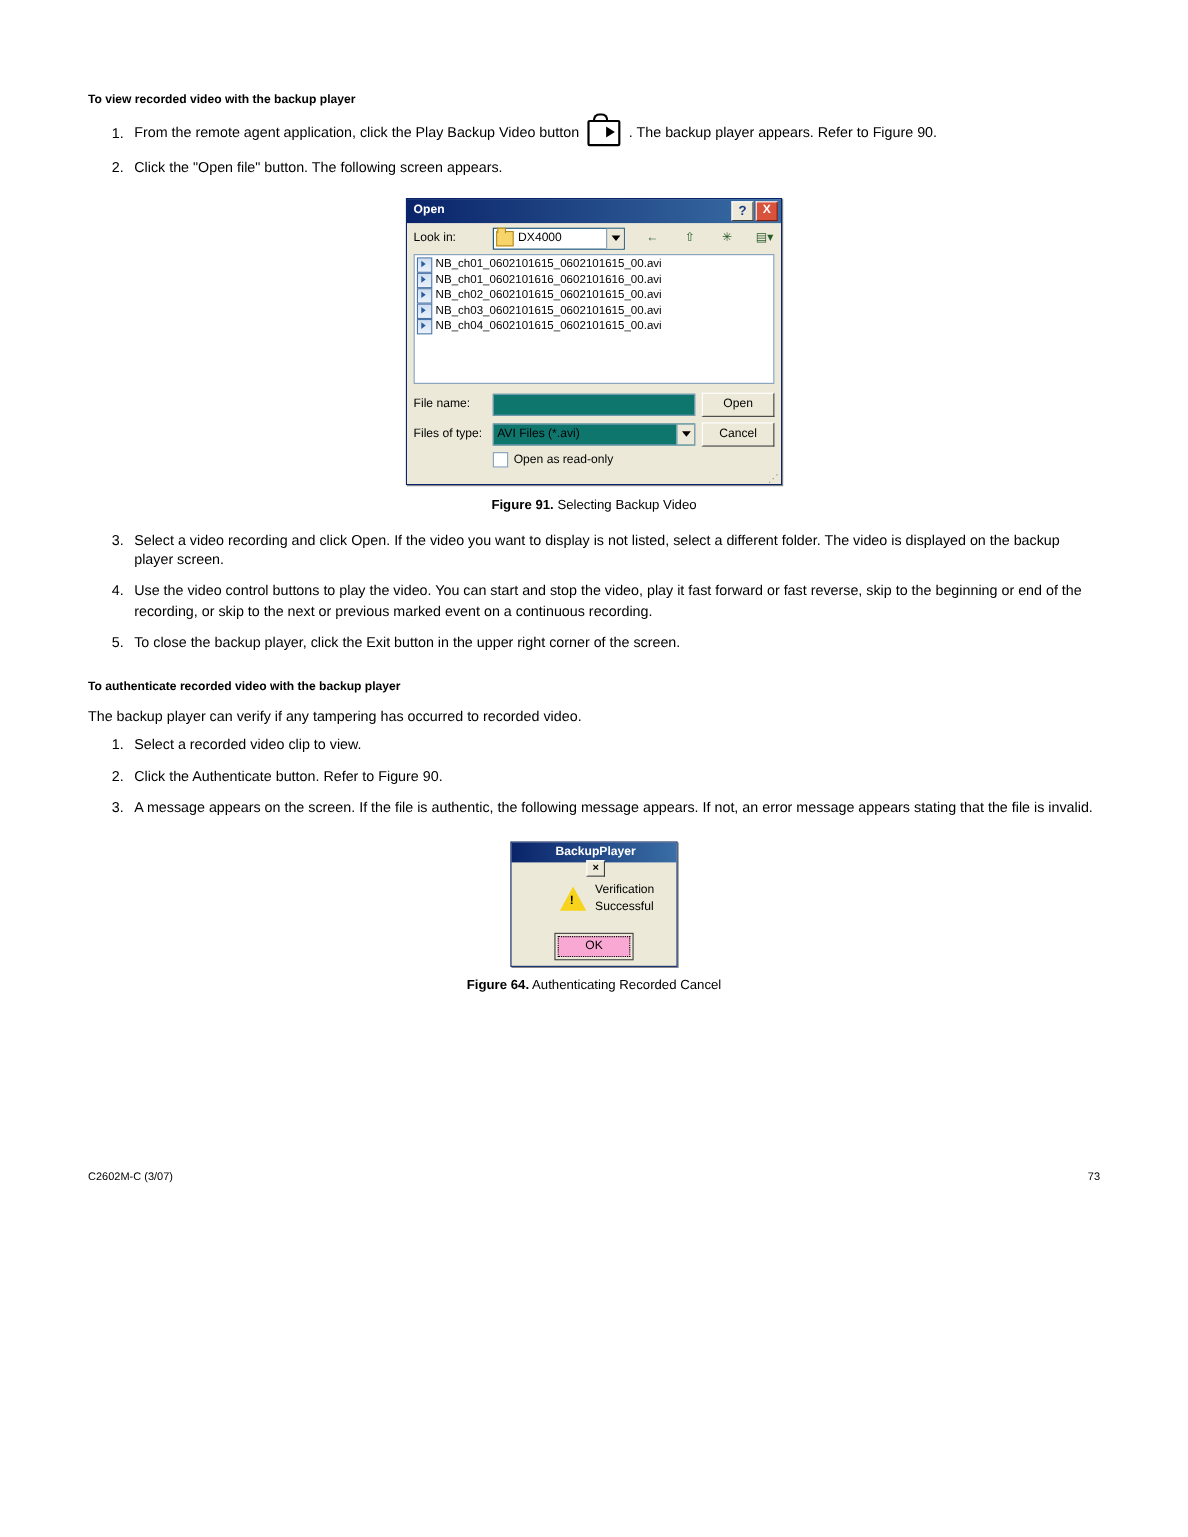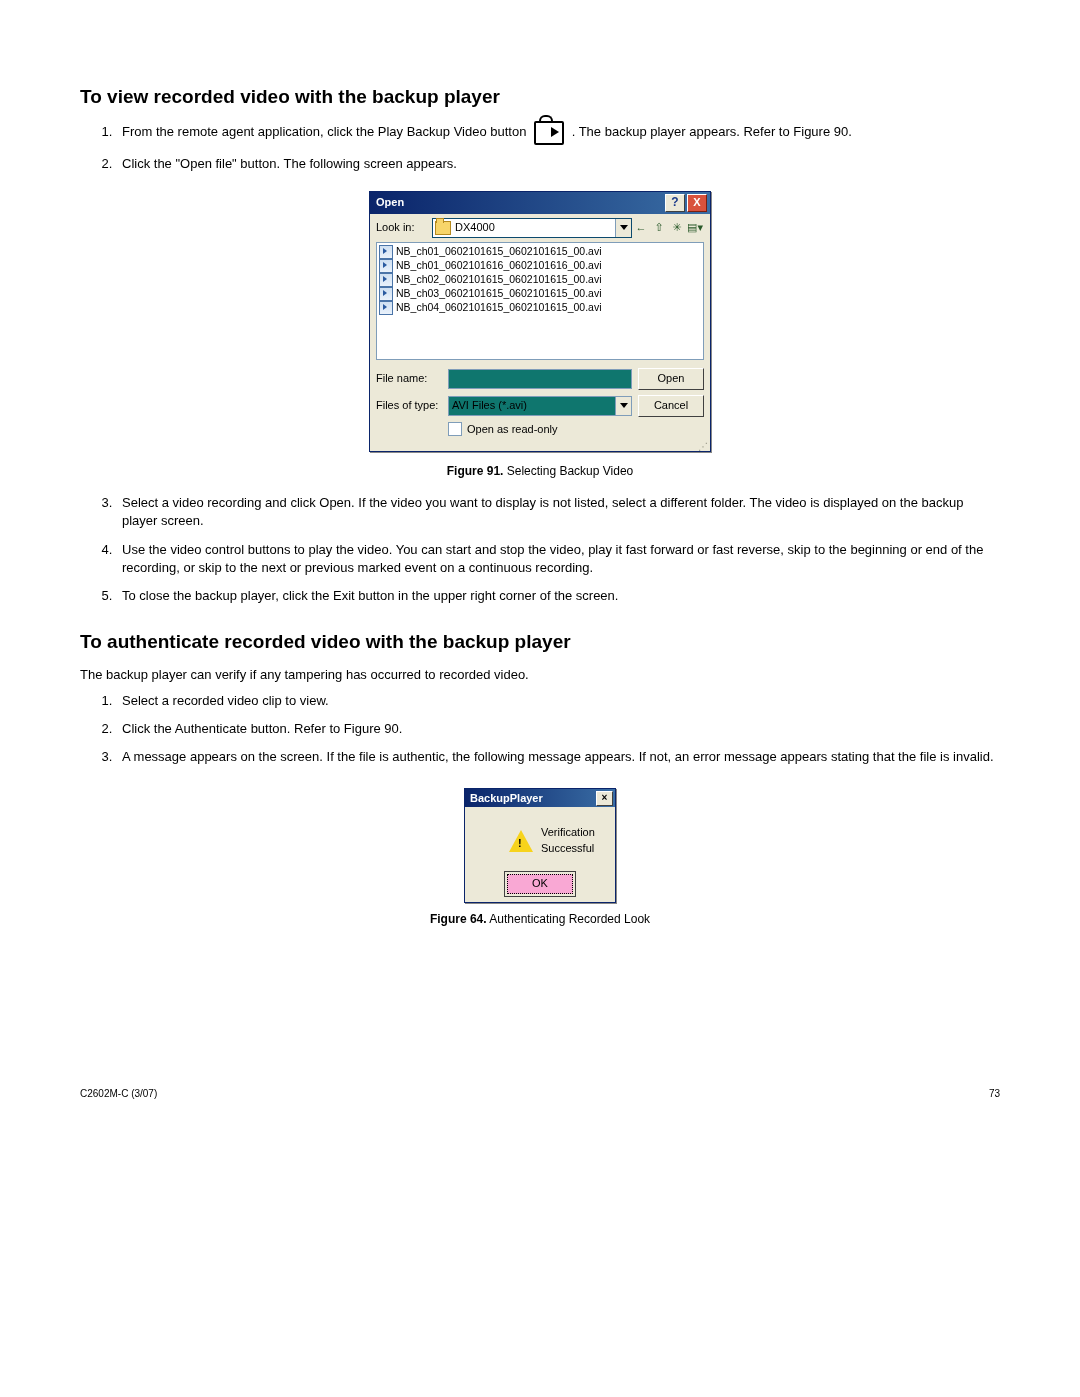--- a/index.html
+++ b/index.html
@@ -7,21 +7,21 @@
     font-size: 13px;
     color: #000;
     background: #fff;
     margin: 0;
     padding: 60px 80px 40px 80px;
     width: 1080px;
     box-sizing: border-box;
     line-height: 1.4;
   }
   h3.section {
-    font-size: 19px;
+    font-size: 11px;
     font-weight: bold;
     margin: 24px 0 10px 0;
   }
   ol {
     margin: 4px 0 12px 0;
     padding-left: 36px;
   }
   ol li {
     margin-bottom: 10px;
     padding-left: 6px;
@@ -95,21 +95,21 @@
     border: 1px solid #fff;
     border-right-color:#7a1f10; border-bottom-color:#7a1f10;
     margin-left: 2px;
     color:#fff; font-weight:bold;
     display:flex; align-items:center; justify-content:center;
     font-size: 11px;
   }
   .toolbar-row {
     display:flex; align-items:center;
     padding: 4px 6px;
-    gap: 0;
+    gap: 16px;
     background:#ece9d8;
   }
   .toolbar-row .lbl { width: 56px; }
   .toolbar-row .folder-combo {
     flex: 1;
     display:flex; align-items:center;
     background:#fff;
     border: 1px solid #0c4a6e;
     height: 18px;
     padding: 0 2px;
@@ -230,21 +230,21 @@
     font-size: 11px;
     border:1px solid #0a246a;
     background:#ece9d8;
     box-shadow: 1px 1px 0 #888;
     text-align:left;
   }
   .msgbox .mtitle {
     display:flex; align-items:center;
     background: linear-gradient(to right,#0a246a,#3a6ea5);
     color:#fff; font-weight:bold;
-    padding:1px 2px 1px 5px; height:16px;
+    padding:1px 2px 1px 5px; height:16px;flex-direction:column;
   }
   .msgbox .mtitle .spacer{flex:1;}
   .msgbox .mtitle .mclose{
     width:15px; height:13px;
     background:#ece9d8;
     border:1px solid #fff;
     border-right-color:#404040; border-bottom-color:#404040;
     display:flex; align-items:center; justify-content:center;
     color:#000; font-size:10px; font-weight:bold;
   }
@@ -396,19 +396,19 @@
       <span class="warn-icn"></span>
       <span>Verification Successful</span>
     </div>
     <div class="mbtn-row">
       <span class="mbtn">OK</span>
     </div>
   </div>
 </div>
 
 <div class="fig-caption">
-  <b>Figure 64.</b><span>  Authenticating Recorded Look</span>
+  <b>Figure 64.</b><span>  Authenticating Recorded Cancel</span>
 </div>
 
 <div class="footer">
   <span>C2602M-C (3/07)</span>
   <span>73</span>
 </div>
 
 </body></html>

